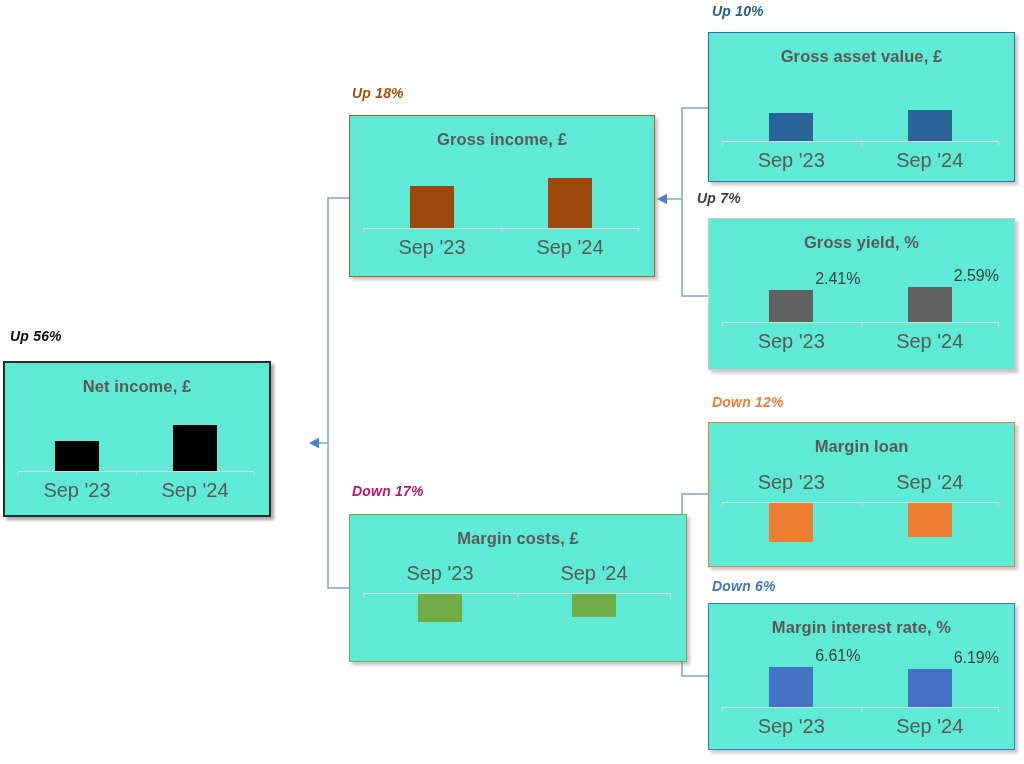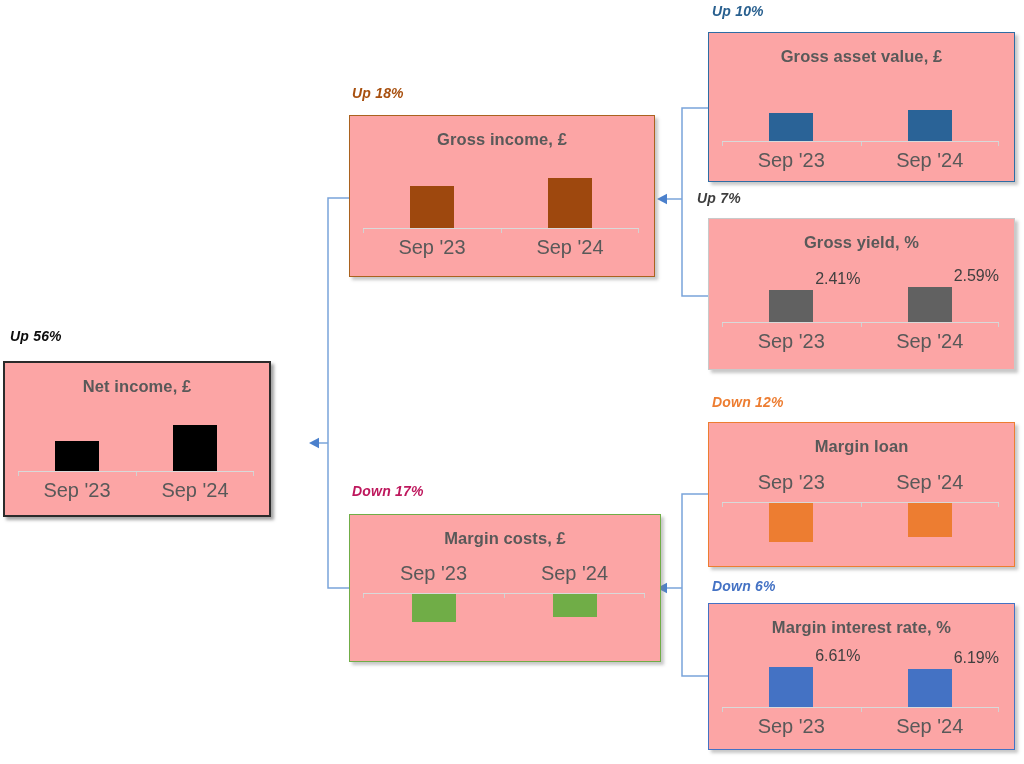--- a/index.html
+++ b/index.html
@@ -3,21 +3,21 @@
 <meta charset="utf-8">
 <style>
   html,body{margin:0;padding:0;}
   body{
     width:1024px;height:764px;position:relative;background:#ffffff;
     font-family:"Liberation Sans", sans-serif;overflow:hidden;
   }
   .canvas{position:absolute;inset:0;width:1024px;height:764px;}
   svg.connectors{position:absolute;left:0;top:0;pointer-events:none;}
   .card{
-    position:absolute;background:#fca5a5;border:1.6px solid #888;
+    position:absolute;background:#5eead4;border:1.6px solid #888;
     box-shadow:3px 3px 3px rgba(130,130,130,.45);box-sizing:border-box;
   }
   .card-emphasis{border-width:2px;box-shadow:3px 3px 3px rgba(90,90,90,.55);}
   .card-title{
     position:absolute;top:14px;left:6px;right:6px;text-align:center;
     font-weight:700;font-size:16.5px;color:#595959;letter-spacing:.1px;
   }
   .chart{position:absolute;left:13px;right:15px;}
   .cols{display:flex;}
   .col{flex:1;display:flex;justify-content:center;align-items:flex-end;position:relative;}
@@ -105,21 +105,21 @@
           <i class="tick t1"></i>
           <i class="tick t2"></i>
         </div>
       <div class="cols cats-row">
         <div class="cat">Sep '23</div>
         <div class="cat">Sep '24</div>
       </div>
     </div>
   </div>
 
-  <div class="card" style="left: 349px; top: 514px; width: 312px; height: 148px; border-color: rgb(112, 173, 71); padding-left: 24px;">
+  <div class="card" style="left: 349px; top: 514px; width: 338px; height: 148px; border-color: rgb(112, 173, 71); padding-left: 24px;">
     <div class="card-title">Margin costs, £</div>
     <div class="chart" style="top:47px;">
       <div class="cols cats-row above">
         <div class="cat">Sep '23</div>
         <div class="cat">Sep '24</div>
       </div>
       <div class="axis">
           <i class="tick t0"></i>
           <i class="tick t1"></i>
           <i class="tick t2"></i>

